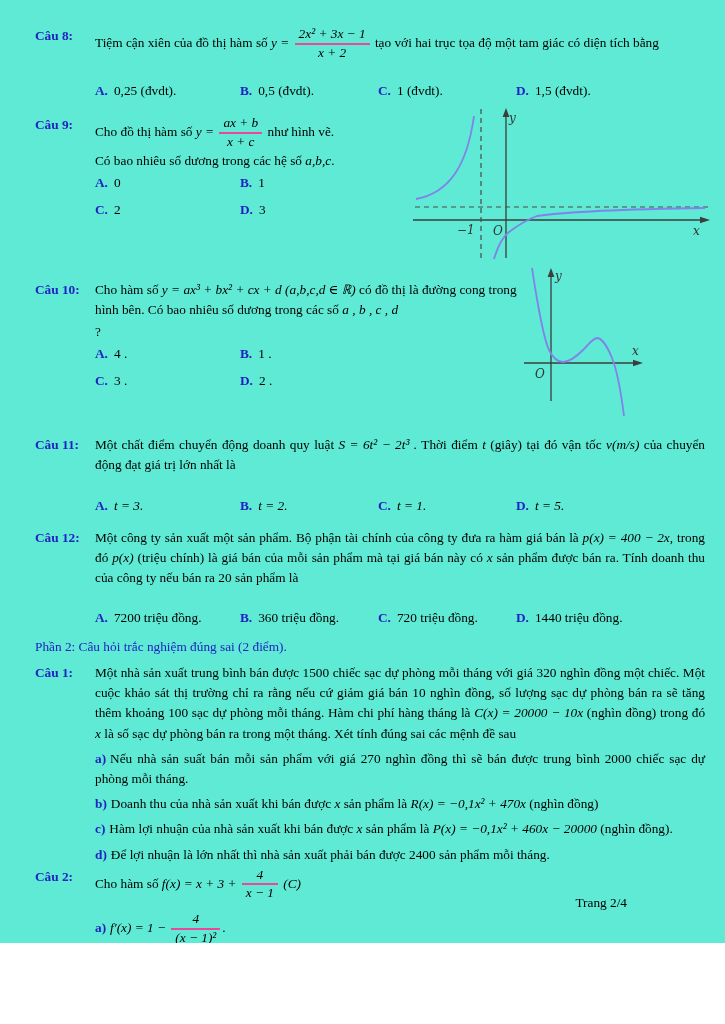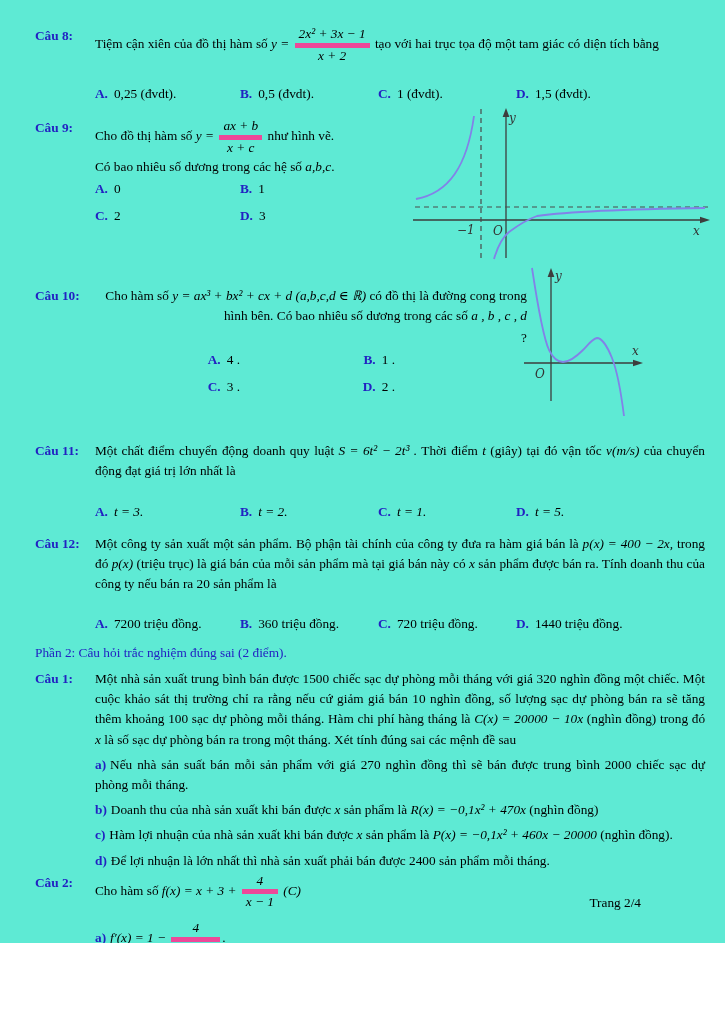--- a/index.html
+++ b/index.html
@@ -10,40 +10,40 @@
     padding:26px 20px 0 35px;
     font-family:"Liberation Serif","DejaVu Serif",serif;
     font-size:13.3px; line-height:1.52; color:#000;
   }
   .q{display:flex; align-items:flex-start;}
   .qlabel{flex:0 0 60px; font-weight:bold; color:var(--accent); white-space:nowrap;}
   .qbody{flex:1; min-width:0;}
   .just{text-align:justify;}
   .m{font-style:italic;}
   .frac{display:inline-block; vertical-align:middle; text-align:center; padding:0 2px; line-height:1.25;}
-  .frac .num{display:block; border-bottom:5px solid #ec4899; padding:0 4px;}
+  .frac .num{display:block; border-bottom:2px solid #ec4899; padding:0 4px;}
   .frac .den{display:block; padding:0 4px;}
   .opts4{display:grid; grid-template-columns:145px 138px 138px auto; margin-top:20px;}
   .opts2{display:grid; grid-template-columns:145px auto; max-width:300px; margin-top:2px; row-gap:7px;}
   .ok{color:var(--accent); font-weight:bold; margin-right:6px;}
   .ik{color:var(--accent); font-weight:bold; margin-right:4px;}
   .item{margin-top:5px;}
   .heading{font-weight:normal; color:var(--accent); margin-bottom:6px;}
   .mb-q8{margin-bottom:14px;}
   .mb-q9{margin-bottom:60px;}
   .mb-q10{margin-bottom:44px;}
   .mb-q11{margin-bottom:12px;}
   .mb-q12{margin-bottom:8px;}
   .mb-p2q1{margin-bottom:2px;}
   .w-q9{max-width:322px;}
-  .w-q10{max-width:432px;text-align:right;}
+  .w-q10{max-width:432px;}
   .fig{position:absolute;}
   .fig svg{display:block;}
   .fig text{font-family:"DejaVu Serif","Liberation Serif",serif; font-style:italic; font-size:12px; fill:#333;}
-  .footer{position:absolute; right:84px; bottom:30px; color:#000;}
+  .footer{position:absolute; right:98px; bottom:30px; color:#000;}
   .qmark{margin-top:1px;}
   .spaced .item{margin-top:9px;}
 </style>
 </head>
 <body>
 
 <div class="page">
 
   <div class="q mb-q8">
     <div class="qlabel">Câu 8:</div>
@@ -157,21 +157,21 @@
   </div>
 
   <div class="q mb-q12">
     <div class="qlabel">Câu 12:</div>
     <div class="qbody">
       <div class="just">
         <span>Một công ty sản xuất một sản phẩm. Bộ phận tài chính của công ty đưa ra hàm giá bán là</span>
         <span class="m">p(x) = 400 − 2x,</span>
         <span>trong đó</span>
         <span class="m">p(x)</span>
-        <span>(triệu trục) là giá bán của mỗi sản phẩm mà tại giá bán này có</span>
+        <span>(triệu chính) là giá bán của mỗi sản phẩm mà tại giá bán này có</span>
         <span class="m">x</span>
         <span>sản phẩm được bán ra. Tính doanh thu của công ty nếu bán ra</span>
         <span>20</span>
         <span>sản phẩm là</span>
       </div>
       <div class="opts4">
         <span><b class="ok">A.</b><span>7200 triệu đồng.</span></span>
         <span><b class="ok">B.</b><span>360 triệu đồng.</span></span>
         <span><b class="ok">C.</b><span>720 triệu đồng.</span></span>
         <span><b class="ok">D.</b><span>1440 triệu đồng.</span></span>

